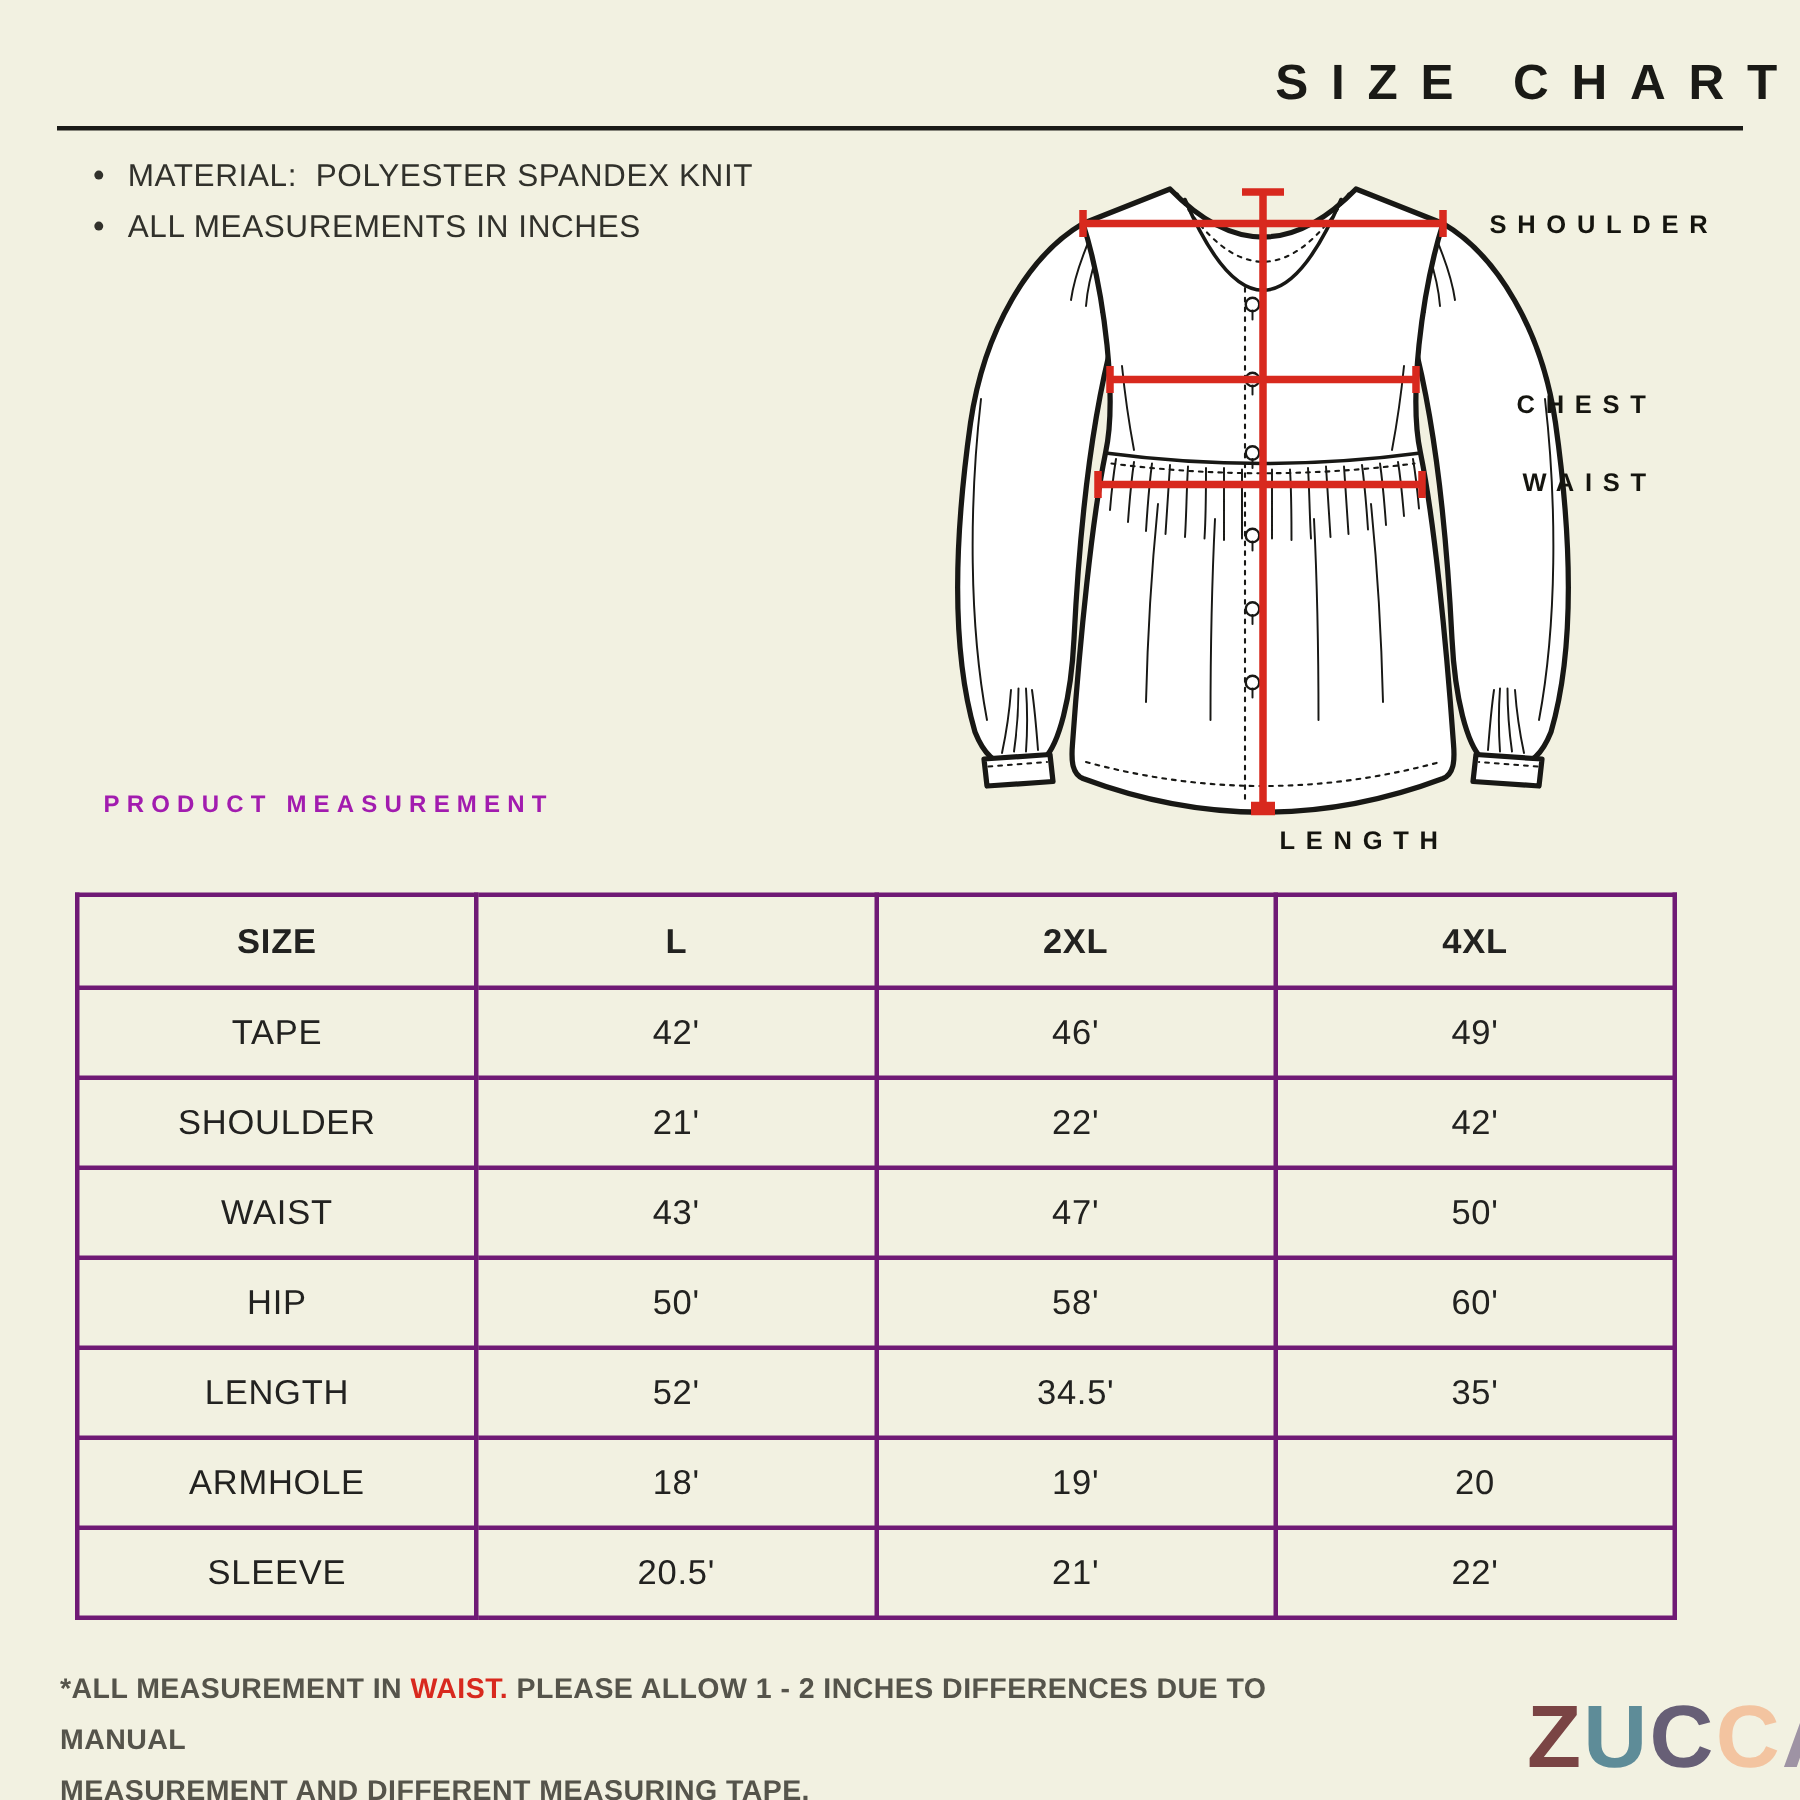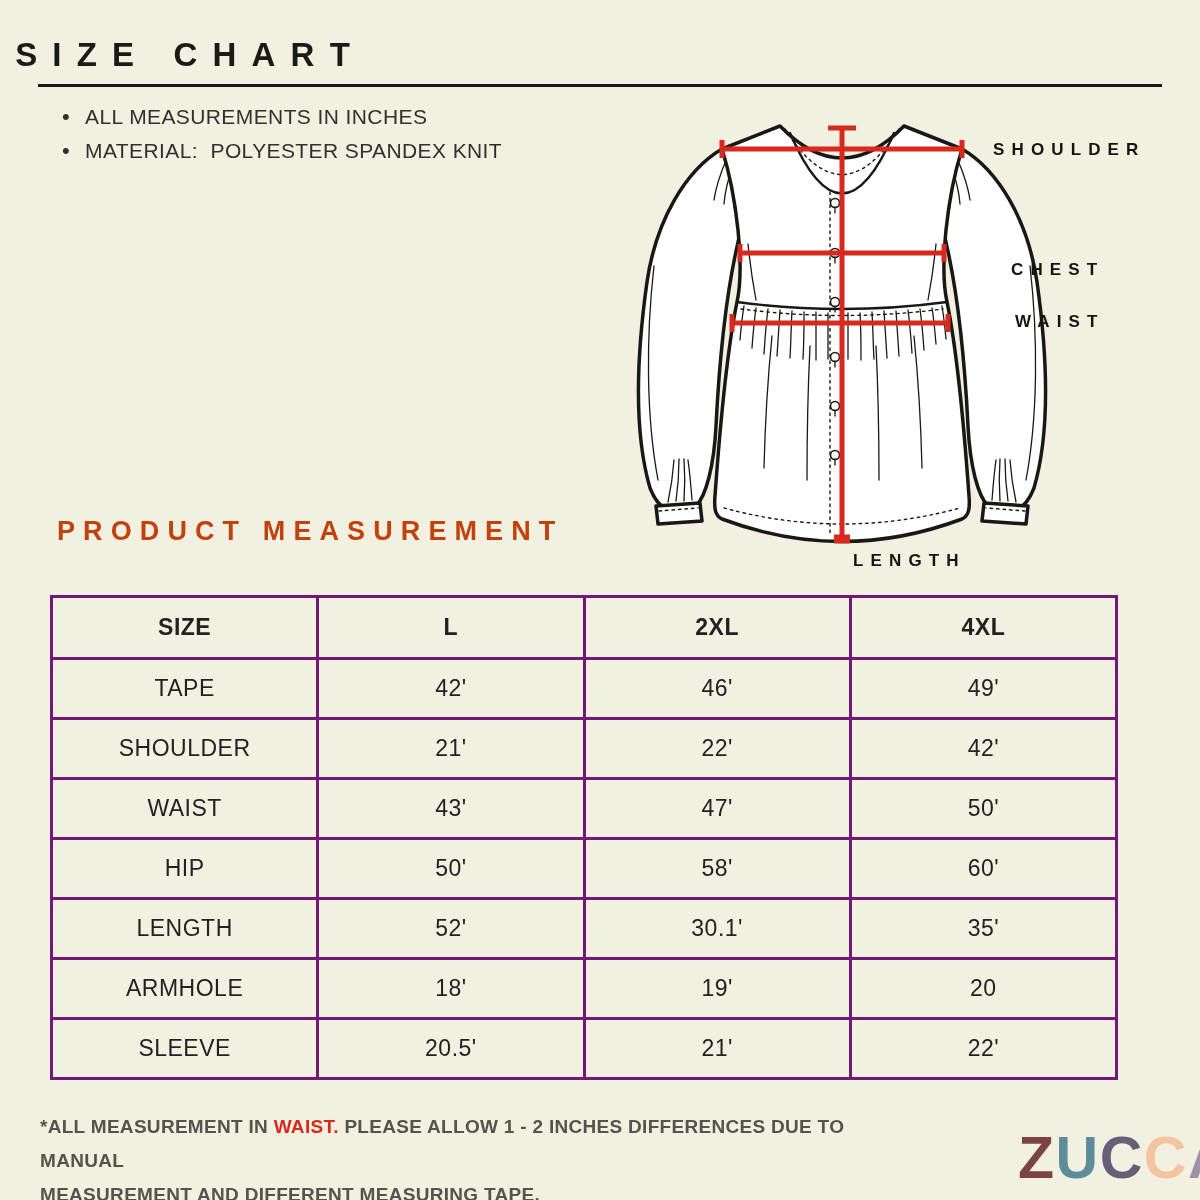--- a/index.html
+++ b/index.html
@@ -2,38 +2,38 @@
 <html style="--bg: #F2F1E1; --ink: #1A1A16; --accent: #D8291E; --fn: #55544B;"><head>
 <meta charset="utf-8">
 <style>
   :root{
     --bg:#F2F1E1; --ink:#1A1A16; --accent:#D8291E; --fn:#55544B;
   }
   *{box-sizing:border-box;}
   body{margin:0; background:#e8e8e0; font-family:"Liberation Sans","DejaVu Sans",sans-serif;}
   .canvas{position:relative; width:1200px; height:1200px; background:var(--bg); overflow:hidden; color:var(--ink);}
 
-  .page-title{position:absolute; top:36px; left:0; width:100%; margin:0; text-align:left;
+  .page-title{position:absolute; top:36px; left:0; width:100%; margin:0; text-align:right;
     font-size:33px; font-weight:700; letter-spacing:0.46em; text-indent:0.46em; color:var(--ink);}
   .rule{position:absolute; top:84px; left:38px; width:1124px; border-top:3px solid #1b1b17;}
 
   .notes{position:absolute; top:104px; left:62px; margin:0; padding:0; list-style:none;
     font-size:21px; color:#31312B; letter-spacing:0.4px; font-weight:500;}
   .notes li{margin-bottom:8px; white-space:pre;}
   .notes li::before{content:"\2022"; font-size:22px; margin-right:15px; position:relative; top:0px;}
 
   .garment{position:absolute; left:626px; top:96px; width:432px; height:456px;}
   .diagram-label{position:absolute; font-size:17px; font-weight:700; letter-spacing:0.42em; color:#15150f; white-space:nowrap;}
   .lbl-shoulder{left:993px; top:140px;}
   .lbl-chest{left:1011px; top:260px;}
   .lbl-waist{left:1015px; top:312px;}
   .lbl-length{left:853px; top:551px;}
 
-  .section-title{position:absolute; left:57px; top:516px; margin:0;
-    font-size:27px; font-weight:700; letter-spacing:0.30em; color:#c2410c;}
+  .section-title{position:absolute; left:57px; top:516px; margin:12px;
+    font-size:16px; font-weight:700; letter-spacing:0.30em; color:#a21caf;}
 
   table.meas{position:absolute; left:50px; top:595px; width:1068px; height:482px;
     border-collapse:collapse; table-layout:fixed; background:transparent;}
   table.meas td{border:3px solid #701a75; text-align:center; vertical-align:middle;
     font-size:23px; color:#222220; padding:0;}
   table.meas tr.head td{height:62px; font-weight:700; font-size:23px; letter-spacing:0.5px;}
   table.meas tr.body-row td{height:60px; font-weight:400; letter-spacing:0.5px;}
 
   .footnote{position:absolute; left:40px; top:1110px; width:860px;
     font-size:19px; font-weight:700; line-height:34px; color:var(--fn); letter-spacing:0.3px;}
@@ -52,22 +52,22 @@
 </style>
 </head>
 <body>
 
 <div class="canvas">
 
   <h1 class="page-title">SIZE CHART</h1>
   <div class="rule"></div>
 
   <ul class="notes">
+    <li>MATERIAL:  POLYESTER SPANDEX KNIT</li>
     <li>ALL MEASUREMENTS IN INCHES</li>
-    <li>MATERIAL:  POLYESTER SPANDEX KNIT</li>
   </ul>
 
   <div class="garment">
     <svg viewBox="0 0 432 456" width="432" height="456">
 
       <g id="sleeveL">
         <path class="outline" d="M 96 53 C 60 74 30 124 21 186 C 12 250 6 330 24 392 C 30 407 38 414 46 413 L 70 410 C 80 400 88 370 90 330 C 93 270 100 190 116 130 C 112 100 105 72 96 53 Z"></path>
         <path class="outline" d="M 30 410 L 74 407 L 76 425 L 32 428 Z"></path>
         <path class="stitch" d="M 33 415 L 72 412"></path>
         <path class="detail" d="M 28 170 C 20 240 20 320 32 384"></path>
@@ -152,21 +152,21 @@
       </tr>
       <tr class="body-row">
         <td>HIP</td>
         <td>50'</td>
         <td>58'</td>
         <td>60'</td>
       </tr>
       <tr class="body-row">
         <td>LENGTH</td>
         <td>52'</td>
-        <td>30.1'</td>
+        <td>34.5'</td>
         <td>35'</td>
       </tr>
       <tr class="body-row">
         <td>ARMHOLE</td>
         <td>18'</td>
         <td>19'</td>
         <td>20</td>
       </tr>
       <tr class="body-row">
         <td>SLEEVE</td>

